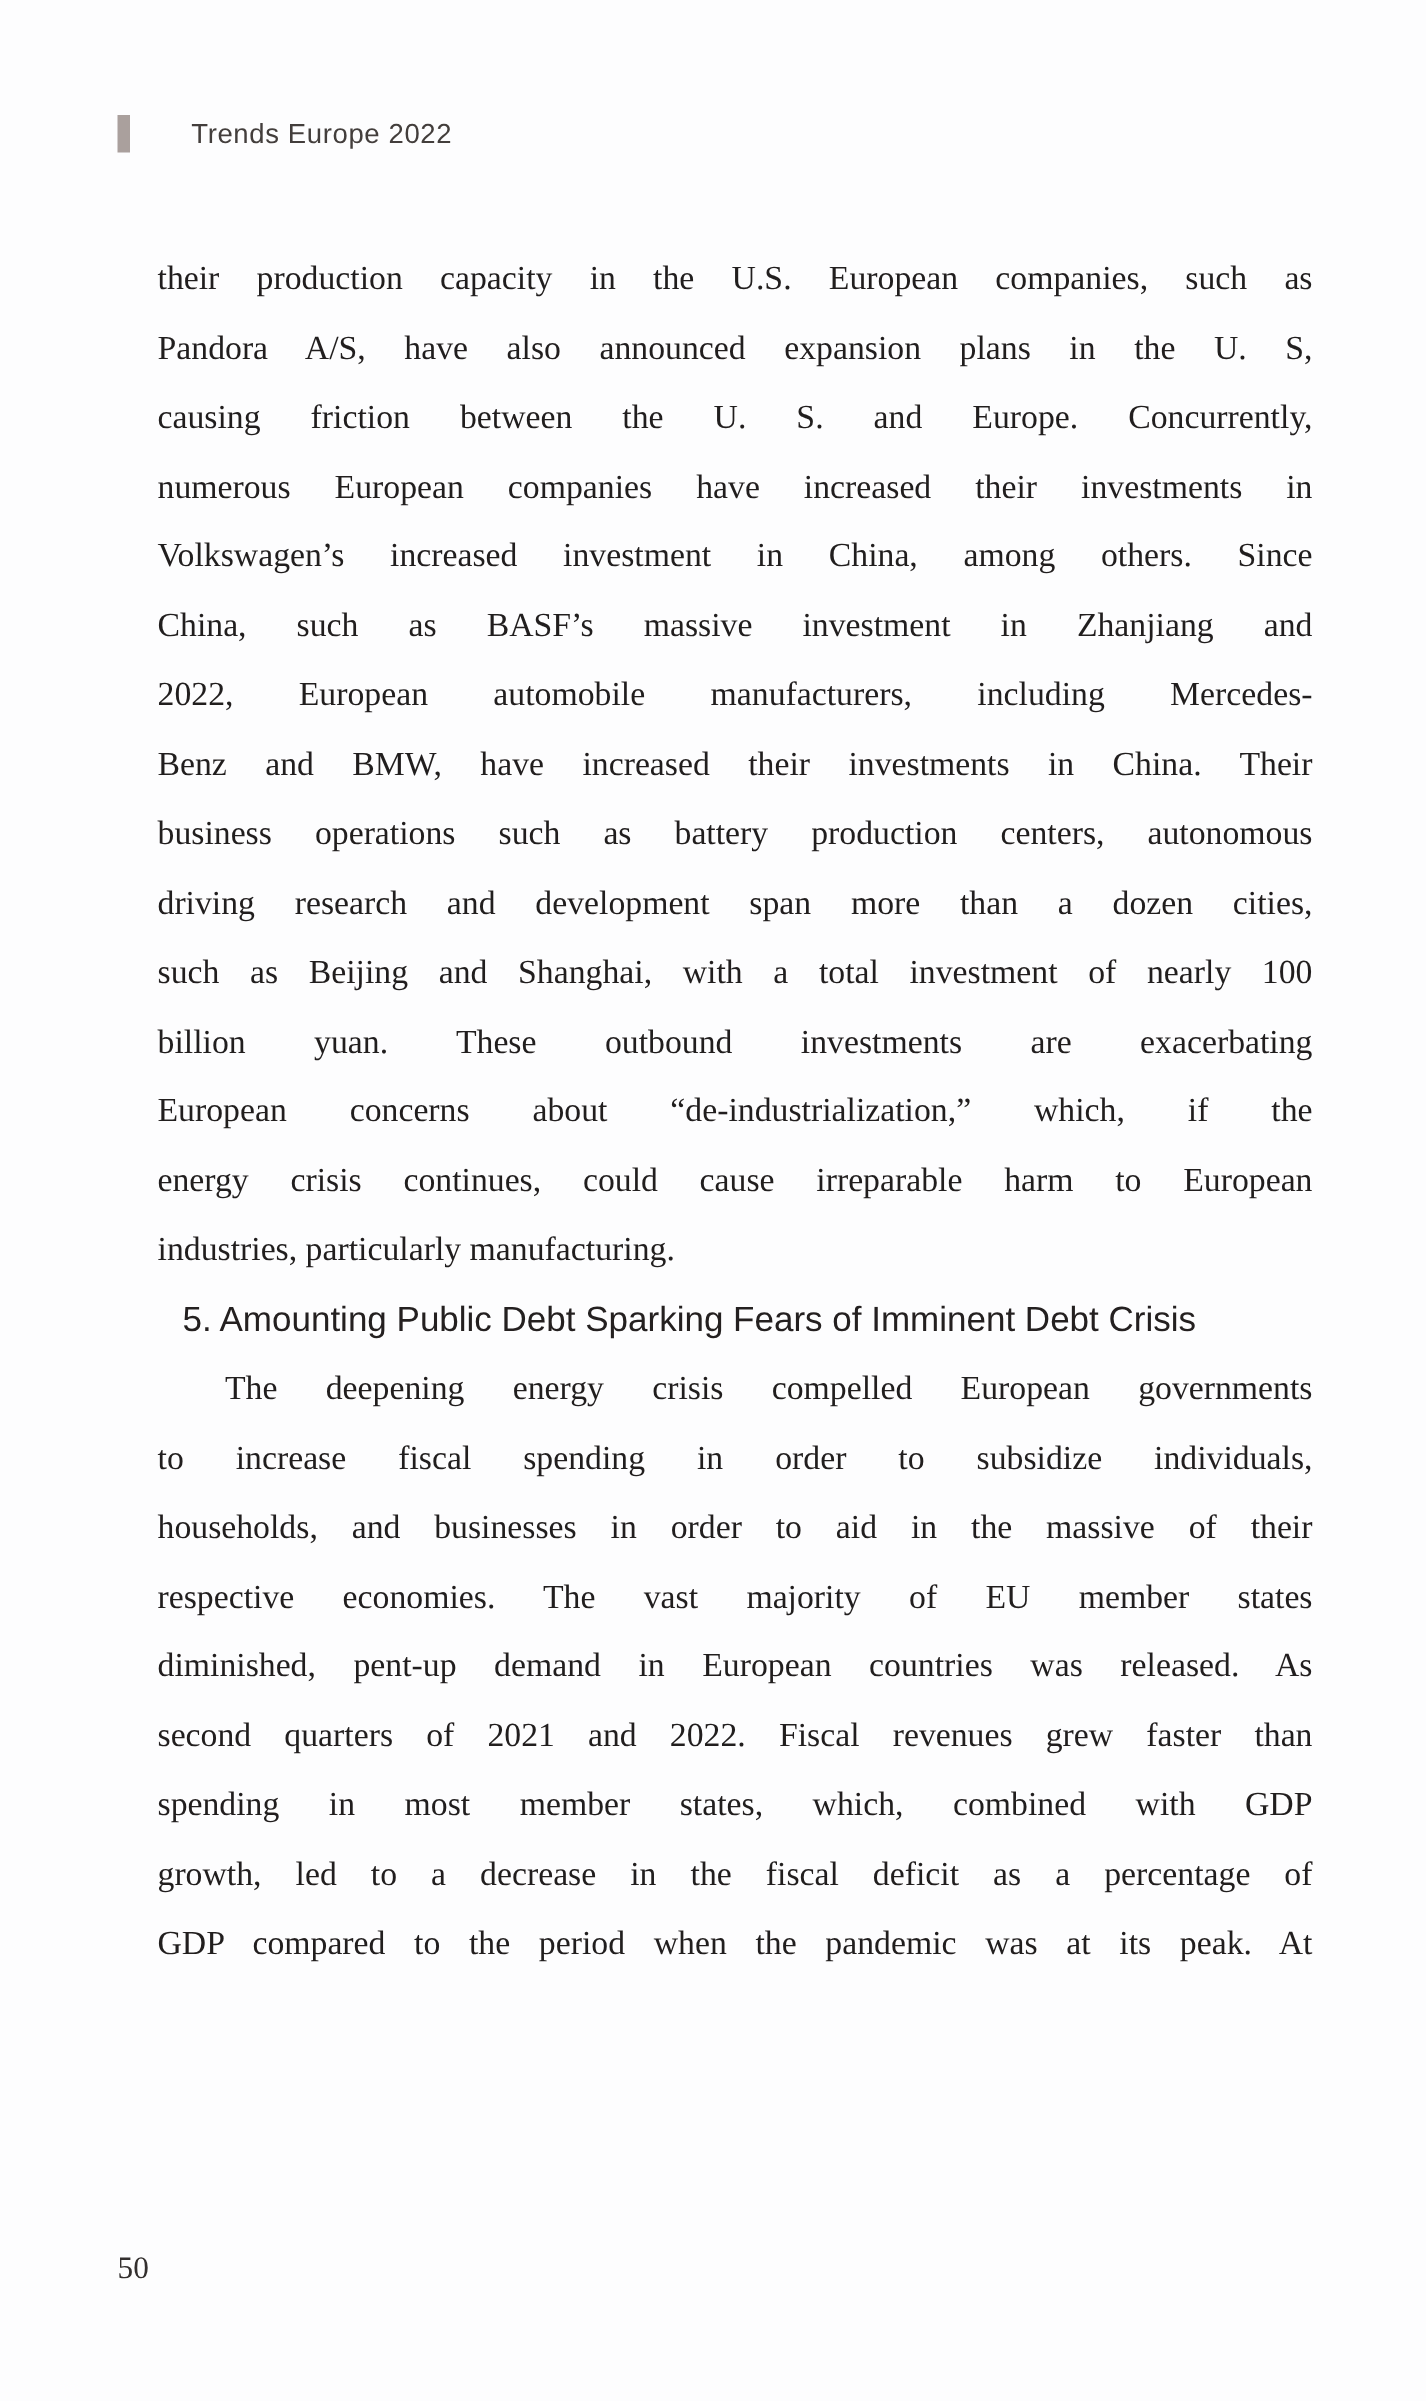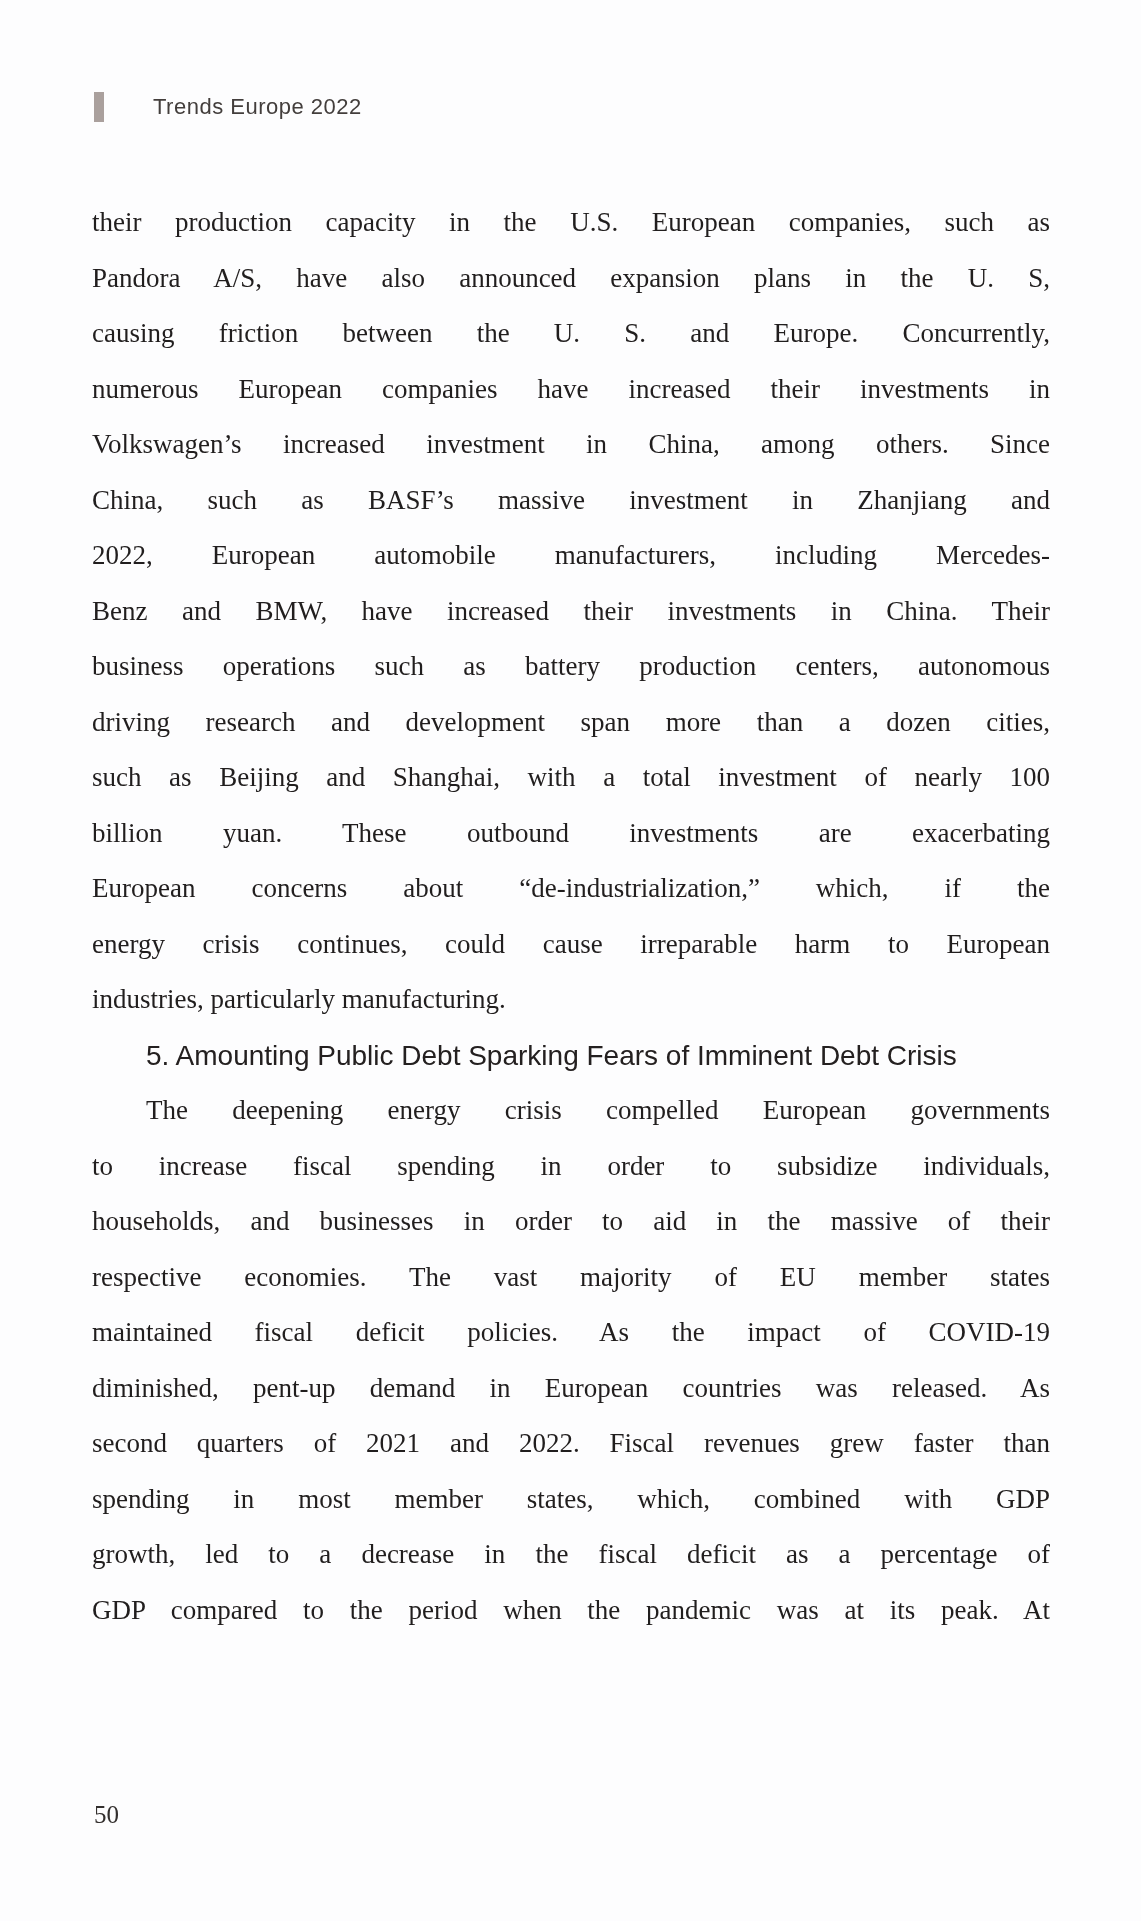--- a/index.html
+++ b/index.html
@@ -51,20 +51,21 @@
     top: 195px;
     width: 958px;
     font-size: 27px;
   }
   .line {
     height: var(--pitch);
     line-height: var(--pitch);
     text-align: justify;
     text-align-last: justify;
     text-justify: inter-word;
+    margin-left: 34px;
   }
   .line.no-just { text-align-last: left; }
   .line.indent { text-indent: 54px; }
   .section-heading {
     height: var(--pitch);
     line-height: var(--pitch);
     padding-left: 54px;
     font-family: "Liberation Sans", "DejaVu Sans", sans-serif;
     font-size: 28px;
     color: #242020;
@@ -109,21 +110,20 @@
         <div class="line no-just">industries, particularly manufacturing.</div>
       </div>
 
     <div class="section-heading">5. Amounting Public Debt Sparking Fears of Imminent Debt Crisis</div>
 
     <div>
         <div class="line indent">The deepening energy crisis compelled European governments</div>
         <div class="line">to increase fiscal spending in order to subsidize individuals,</div>
         <div class="line">households, and businesses in order to aid in the massive of their</div>
         <div class="line">respective economies. The vast majority of EU member states</div>
-        <div class="line">maintained fiscal deficit policies. As the impact of COVID-19</div>
         <div class="line">diminished, pent-up demand in European countries was released. As</div>
         <div class="line">second quarters of 2021 and 2022. Fiscal revenues grew faster than</div>
         <div class="line">spending in most member states, which, combined with GDP</div>
         <div class="line">growth, led to a decrease in the fiscal deficit as a percentage of</div>
         <div class="line">GDP compared to the period when the pandemic was at its peak. At</div>
       </div>
   </div>
 
   <div class="page-number">50</div>
 

